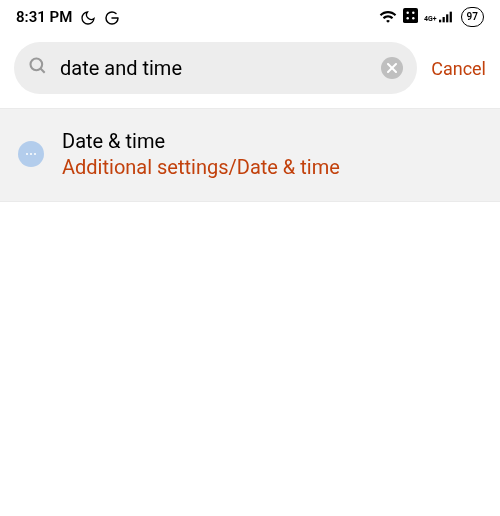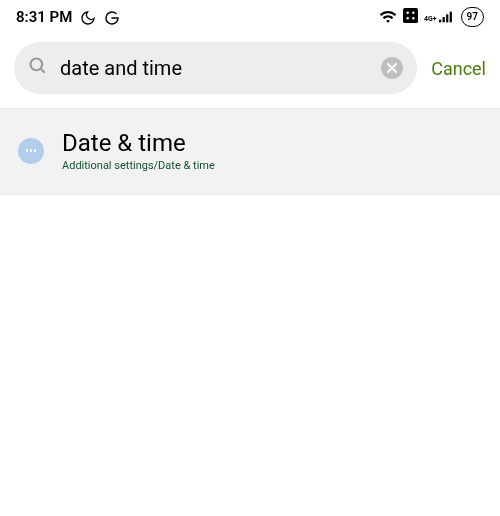--- a/index.html
+++ b/index.html
@@ -85,21 +85,21 @@
       height: 22px;
       border-radius: 50%;
       background: #bfbfbf;
       display: flex;
       align-items: center;
       justify-content: center;
       flex-shrink: 0;
       cursor: pointer;
     }
     .cancel-link {
-      color: #4d7c0f;
+      color: #c2410c;
       font-size: 18px;
       cursor: pointer;
     }
     .results-panel {
       background: #f2f2f2;
       padding: 20px 16px 22px 16px;
       border-top: 1px solid #eaeaea;
       border-bottom: 1px solid #eaeaea;
     }
     .result-item {
@@ -128,26 +128,26 @@
       height: 2.5px;
       background: #fff;
       border-radius: 50%;
     }
     .result-text {
       display: flex;
       flex-direction: column;
       gap: 2px;
     }
     .result-title {
-      font-size: 24px;
+      font-size: 20px;
       color: #000;
     }
     .result-path {
-      font-size: 11px;
-      color: #14532d;
+      font-size: 20px;
+      color: #c2410c;
     }
     .signal-combo {
       display: flex;
       align-items: flex-end;
       gap: 1px;
     }
     .sig-label {
       font-size: 7px;
       line-height: 7px;
       font-weight: 700;

